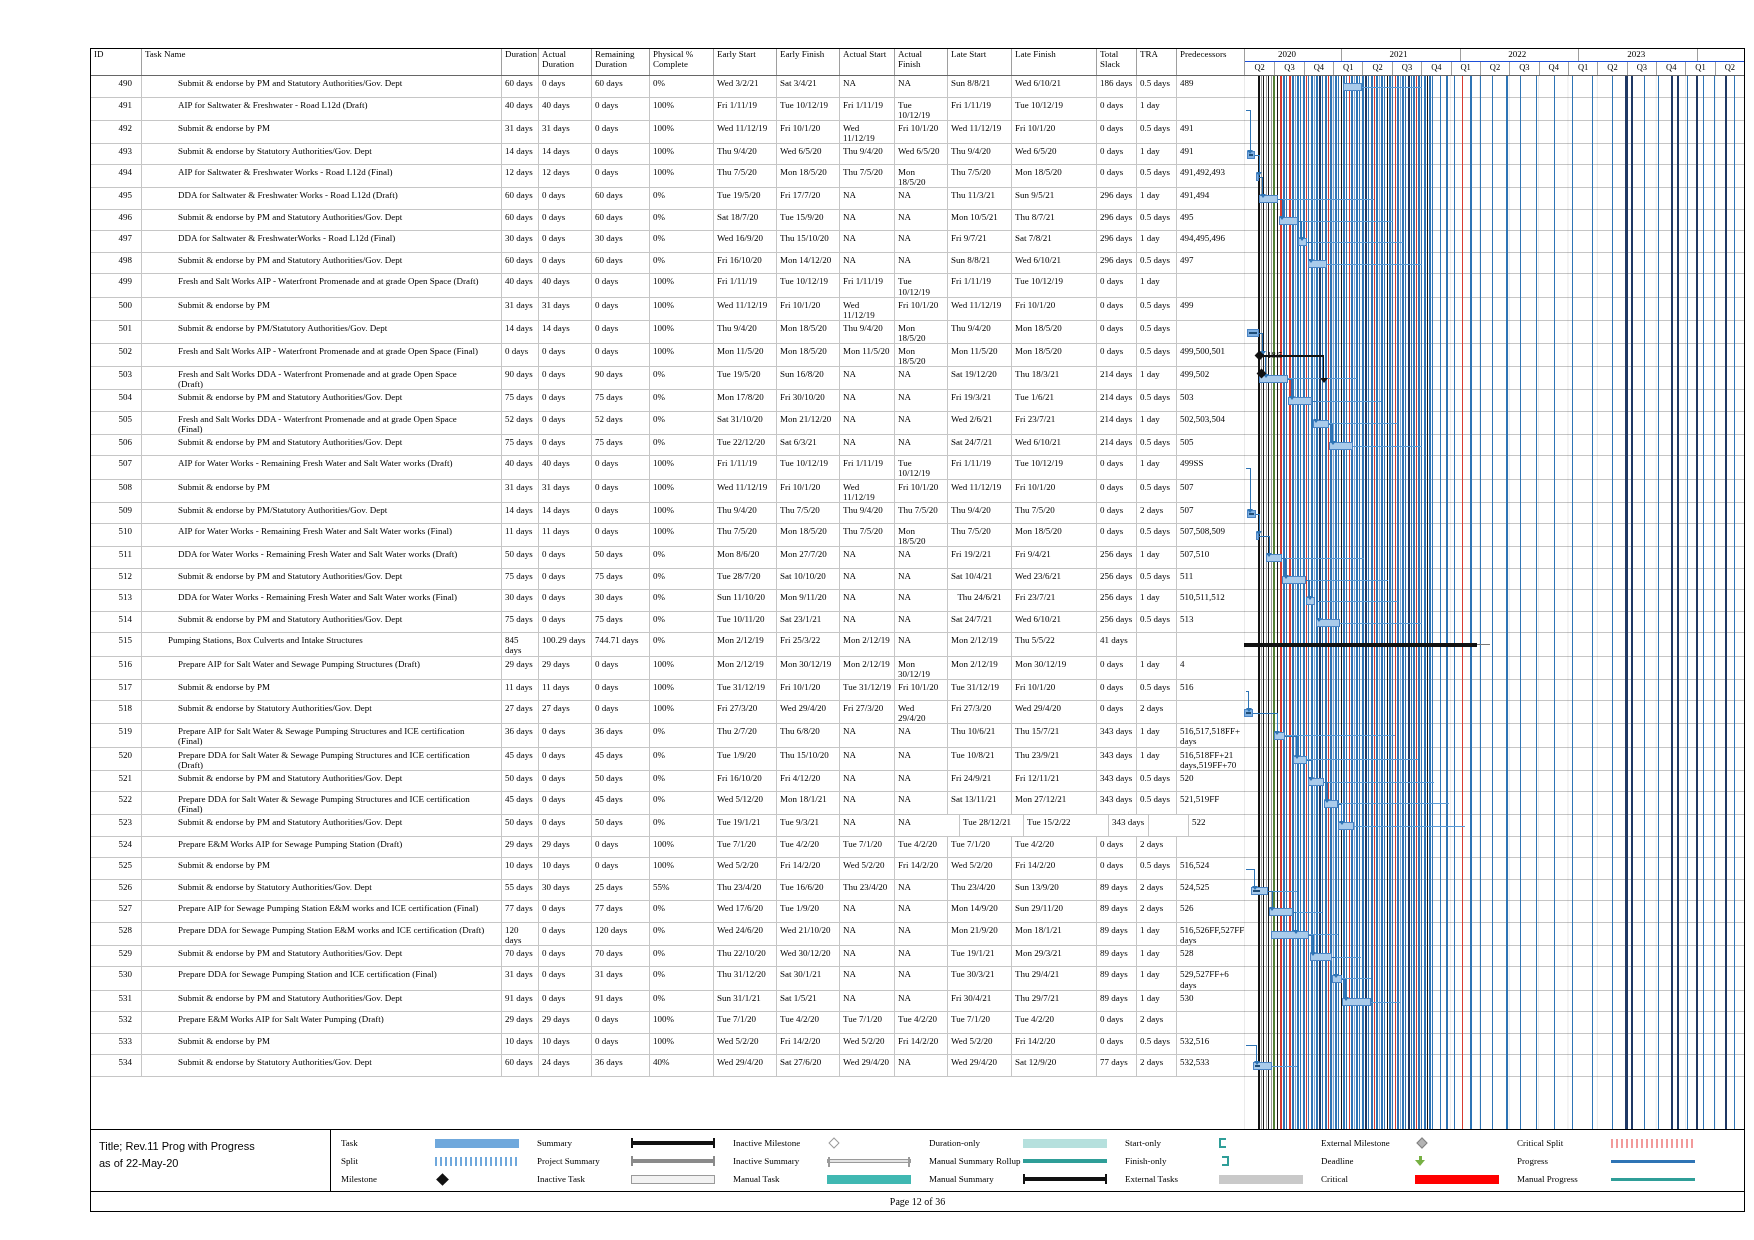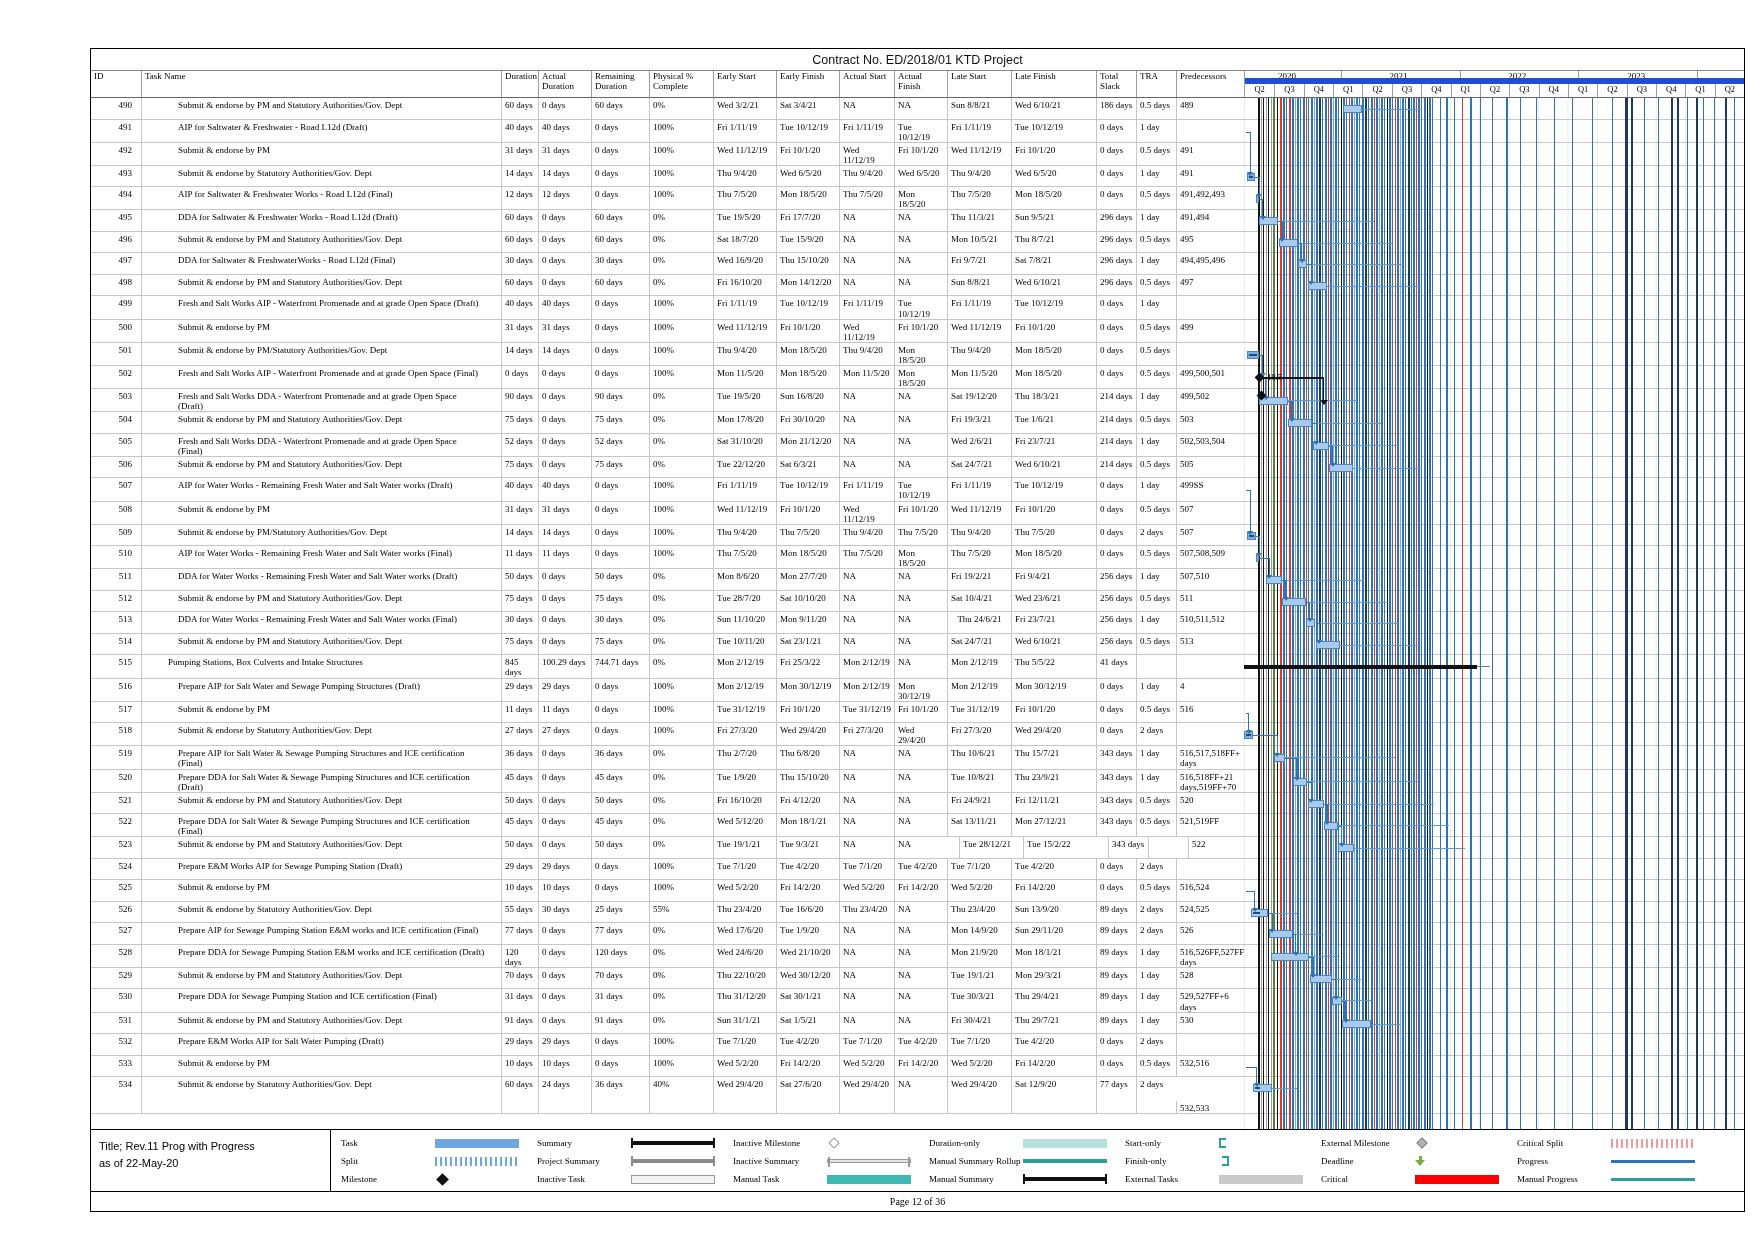--- a/index.html
+++ b/index.html
@@ -9,21 +9,21 @@
            border:1px solid #000; background:#fff; display:flex; flex-direction:column; }
   .title-row { height:22px; border-bottom:1px solid #888; display:flex;
                align-items:center; justify-content:center;
                font-family:"Liberation Sans", sans-serif; font-size:12.5px; color:#111; }
   
   .head-row { display:flex; border-bottom:1px solid #666; min-height:27px; }
   .hcell { border-left:1px solid #9e9e9e; font-size:9px; line-height:1.1; padding:1px 3px;
            overflow:hidden; color:#000; }
   .hcell:first-child { border-left:none; }
   .tl-head { border-left:1px solid #9e9e9e; display:flex; flex-direction:column; padding:0; }
-  .yr-row { display:flex; height:13px; border-bottom:6px solid #1d4ed8;gap:26px; }
+  .yr-row { display:flex; height:13px; border-bottom:1px solid #1d4ed8;gap:26px; }
   .yr { border-left:1px solid #9e9e9e; font-size:9px; text-align:center; overflow:hidden;
         position:relative; white-space:nowrap; }
   .yr:first-child { border-left:none; }
   .yr .yl { position:absolute; top:0; white-space:nowrap; }
   .q-row { display:flex; height:13px; }
   .q { border-left:1px solid #9e9e9e; font-size:8.5px; text-align:center; overflow:hidden; }
   .q:first-child { border-left:none; }
   
   #rows-wrap { position:relative; flex:1; overflow:hidden; }
   .trow { display:flex; border-bottom:1px solid #c6c6c6; min-height:21.5px; align-items:stretch; }
@@ -90,21 +90,20 @@
   .sw-progress { height:3px; background:#2e74b5; }
   .sw-manual-progress { height:3px; background:#2f9e98; }
   
   .footer { border-top:1px solid #000; height:20px; display:flex; align-items:center;
             justify-content:center; font-size:10px; }
 </style>
 </head>
 <body>
 
 <div class="sheet">
-  <div class="title-row">Contract No. ED/2018/01 KTD Project</div>
   <div class="head-row" id="head-row">
       <div class="hcell" style="width: 50px;">ID</div>
       <div class="hcell" style="width: 360px;">Task Name</div>
       <div class="hcell" style="width: 37px;">Duration</div>
       <div class="hcell" style="width: 53px;">Actual Duration</div>
       <div class="hcell" style="width: 58px;">Remaining Duration</div>
       <div class="hcell" style="width: 64px;">Physical % Complete</div>
       <div class="hcell" style="width: 63px;">Early Start</div>
       <div class="hcell" style="width: 63px;">Early Finish</div>
       <div class="hcell" style="width: 55px;">Actual Start</div>
@@ -1178,21 +1177,21 @@
         <div class="cell" style="width: 58px;">36 days</div>
         <div class="cell" style="width: 64px;">40%</div>
         <div class="cell" style="width: 63px;">Wed 29/4/20</div>
         <div class="cell" style="width: 63px;">Sat 27/6/20</div>
         <div class="cell" style="width: 55px;">Wed 29/4/20</div>
         <div class="cell" style="width: 53px;">NA</div>
         <div class="cell" style="width: 64px;">Wed 29/4/20</div>
         <div class="cell" style="width: 85px;">Sat 12/9/20</div>
         <div class="cell" style="width: 40px;">77 days</div>
         <div class="cell" style="width: 40px;">2 days</div>
-        <div class="cell" style="width: 68px; margin-top: 24px;">532,533</div>
+        <div class="cell" style="width: 68px;">532,533</div>
       </div>
     </div>
   <div class="legend">
     <div class="lg-title">
       <div>Title; Rev.11 Prog with Progress</div>
       <div>as of 22-May-20</div>
     </div>
     <div class="lg-cols" id="lg-cols">
         <div class="lg-col">
           <div class="lg-item">

